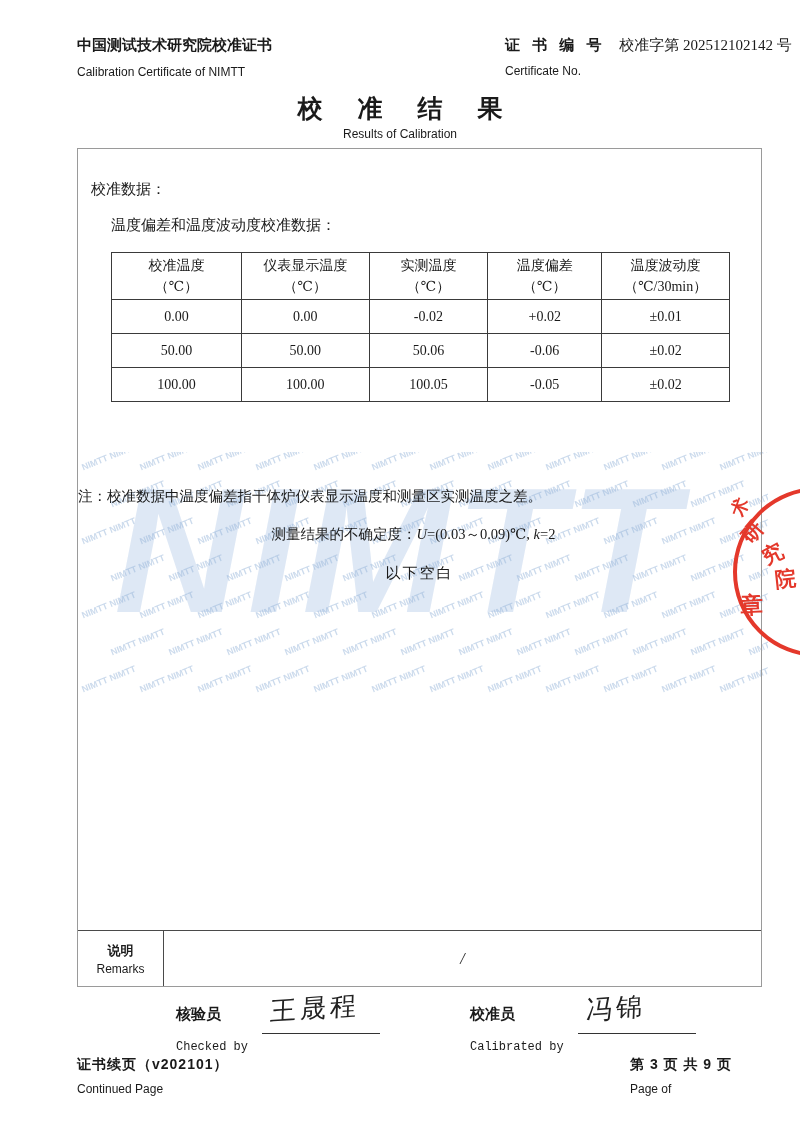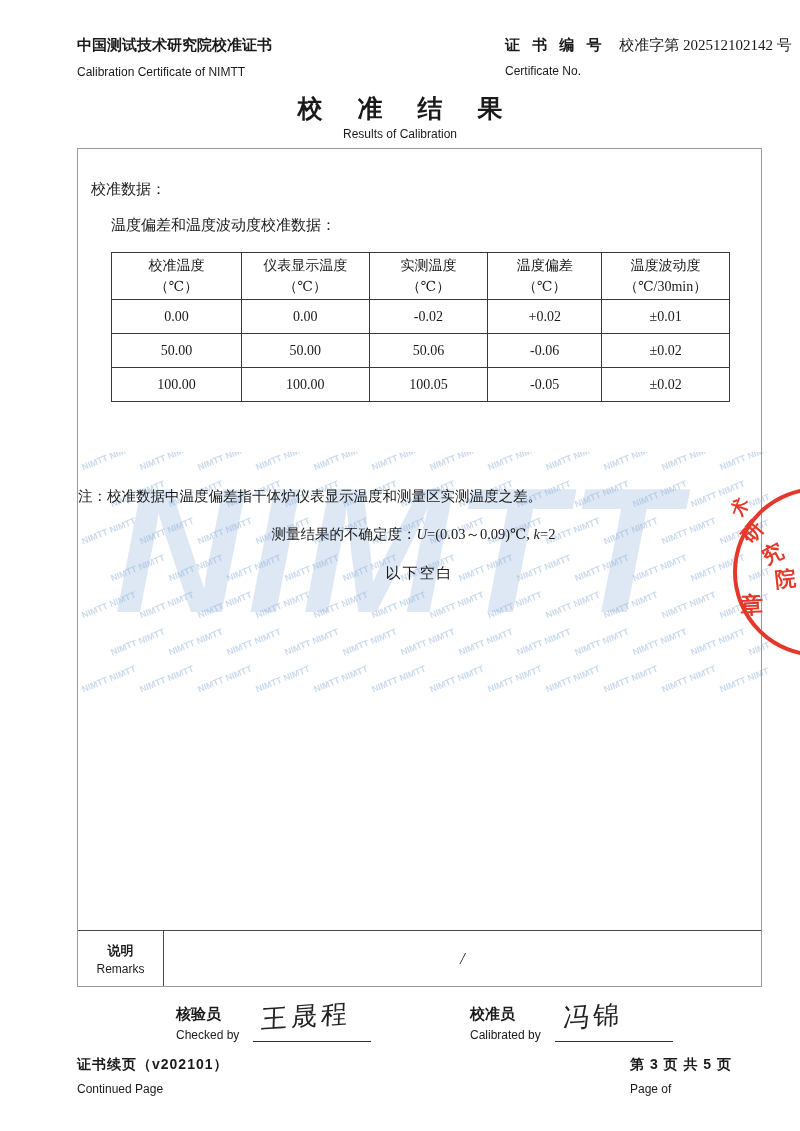--- a/index.html
+++ b/index.html
@@ -62,25 +62,25 @@
                 border:4px solid #e4382b; border-radius:50%; z-index:5; background:transparent; }
   .stamp-char { position:absolute; z-index:6; color:#e4382b; font-weight:bold; font-size:21px;
                 font-family:"Liberation Serif","DejaVu Serif",serif; }
   .sc0 { left:731px; top:495px; transform:rotate(-70deg); font-size:18px; }
   .sc1 { left:742px; top:518px; transform:rotate(-50deg); }
   .sc2 { left:762px; top:540px; transform:rotate(-28deg); }
   .sc3 { left:775px; top:565px; transform:rotate(-6deg); }
   .sc4 { left:740px; top:590px; transform:rotate(-3deg); font-size:23px; }
 
   
-  .sig-group { position:absolute; display:flex; align-items:flex-end; z-index:2; }
+  .sig-group { position:absolute; display:flex; align-items:flex-start; z-index:2; }
   .sig-checked    { left:176px; top:1005px; }
   .sig-calibrated { left:470px; top:1005px; }
   .sig-label-cn { font-family:"Liberation Sans","DejaVu Sans",sans-serif; font-size:15px; font-weight:bold; }
-  .sig-label-en { font-family:Liberation Sans, sans-serif; font-size:12px; margin-top:4px; }
+  .sig-label-en { font-family:Liberation Mono, monospace; font-size:12px; margin-top:16px; }
   .sig-line { width:118px; border-bottom:1px solid #333; margin-left:14px; height:28px; position:relative; }
   .sig-name { position:absolute; left:8px; top:-14px; font-size:26px; color:#222; white-space:nowrap;
               transform:rotate(-4deg) skewX(-6deg); letter-spacing:4px; }
 
   
   .footer-left  { position:absolute; left:77px;  top:1056px; z-index:2; }
   .footer-right { position:absolute; left:630px; top:1056px; z-index:2; }
   .ft-cn { font-family:"Liberation Sans","DejaVu Sans",sans-serif; font-weight:bold; font-size:14px; letter-spacing:1px; }
   .ft-en { font-family:"Liberation Sans","DejaVu Sans",sans-serif; font-size:12px; margin-top:8px; }
 </style>
@@ -294,17 +294,17 @@
     <div class="sig-line">
       <span class="sig-name">冯锦</span>
     </div>
   </div>
 
   <div class="footer-left">
     <div class="ft-cn">证书续页（v202101）</div>
     <div class="ft-en">Continued Page</div>
   </div>
   <div class="footer-right">
-    <div class="ft-cn">第 3 页 共 5 页</div>
+    <div class="ft-cn">第 3 页 共 9 页</div>
     <div class="ft-en">Page of</div>
   </div>
 
 </div>
 
 </body></html>

